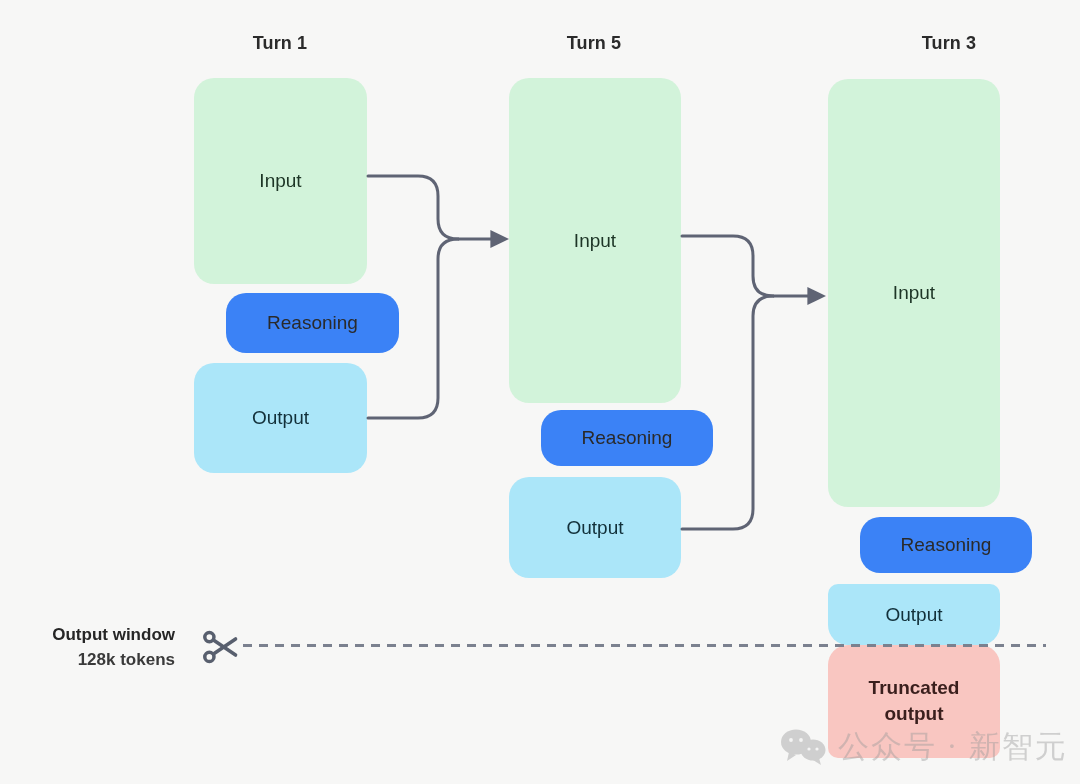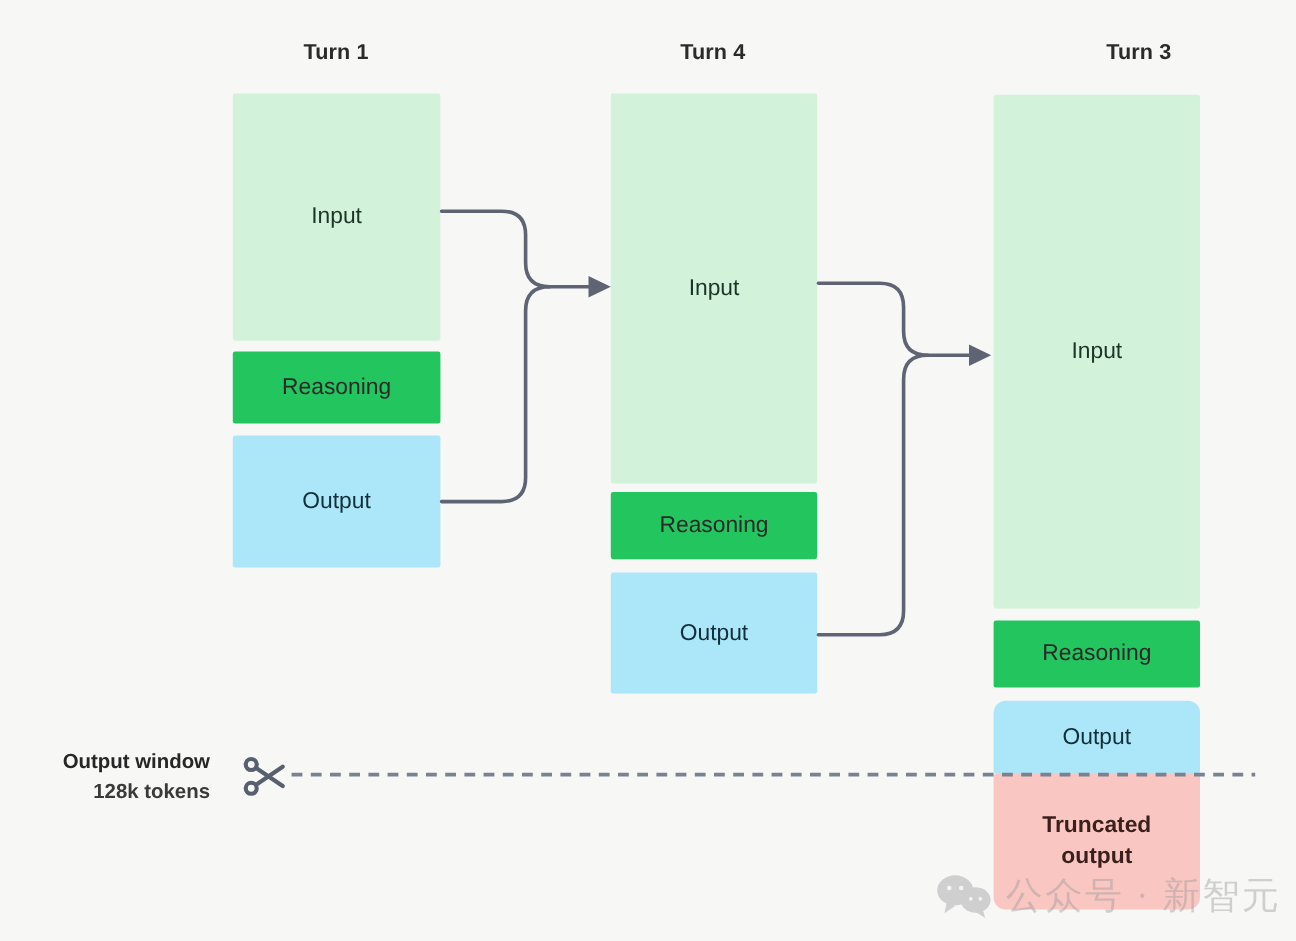--- a/index.html
+++ b/index.html
@@ -24,32 +24,32 @@
     font-size: 18px;
     font-weight: 700;
     color: #2b2b2b;
     text-align: center;
     letter-spacing: 0.1px;
     white-space: nowrap;
   }
 
   .box {
     position: absolute;
-    border-radius: 2px;
+    border-radius: 20px;
     display: flex;
     align-items: center;
     justify-content: center;
     font-size: 19px;
     color: #1f2a24;
     text-align: center;
     line-height: 1.35;
     box-sizing: border-box;
   }
   .box.green  { background: #d2f3da; color: #1d3526; }
-  .box.gray   { background: #22c55e; color: #2a2a2a; }
+  .box.gray   { background: #3b82f6; color: #2a2a2a; margin-left: 32px; }
   .box.blue   { background: #abe6f9; color: #12303a; }
   .box.pink   { background: #f9c6c1; color: #3a1f1d; }
 
   
   .box.cut-top    { border-bottom-left-radius: 0; border-bottom-right-radius: 0; }
   .box.cut-bottom { border-top-left-radius: 0; border-top-right-radius: 0; }
 
   svg.overlay {
     position: absolute;
     left: 0;
@@ -99,21 +99,21 @@
     letter-spacing: 2px;
     white-space: nowrap;
   }
 </style>
 </head>
 <body>
 
 <div id="canvas">
 
   <div class="turn-label" style="left:205px; top:33px; width:150px;">Turn 1</div>
-  <div class="turn-label" style="left:519px; top:33px; width:150px;">Turn 4</div>
+  <div class="turn-label" style="left:519px; top:33px; width:150px;">Turn 5</div>
   <div class="turn-label" style="left:874px; top:33px; width:150px;">Turn 3</div>
 
   <div class="box green" style="left:194px; top:78px; width:173px; height:206px;">Input</div>
   <div class="box gray" style="left:194px; top:293px; width:173px; height:60px;">Reasoning</div>
   <div class="box blue" style="left:194px; top:363px; width:173px; height:110px;">Output</div>
 
   <div class="box green" style="left:509px; top:78px; width:172px; height:325px;">Input</div>
   <div class="box gray" style="left:509px; top:410px; width:172px; height:56px;">Reasoning</div>
   <div class="box blue" style="left:509px; top:477px; width:172px; height:101px;">Output</div>
 

